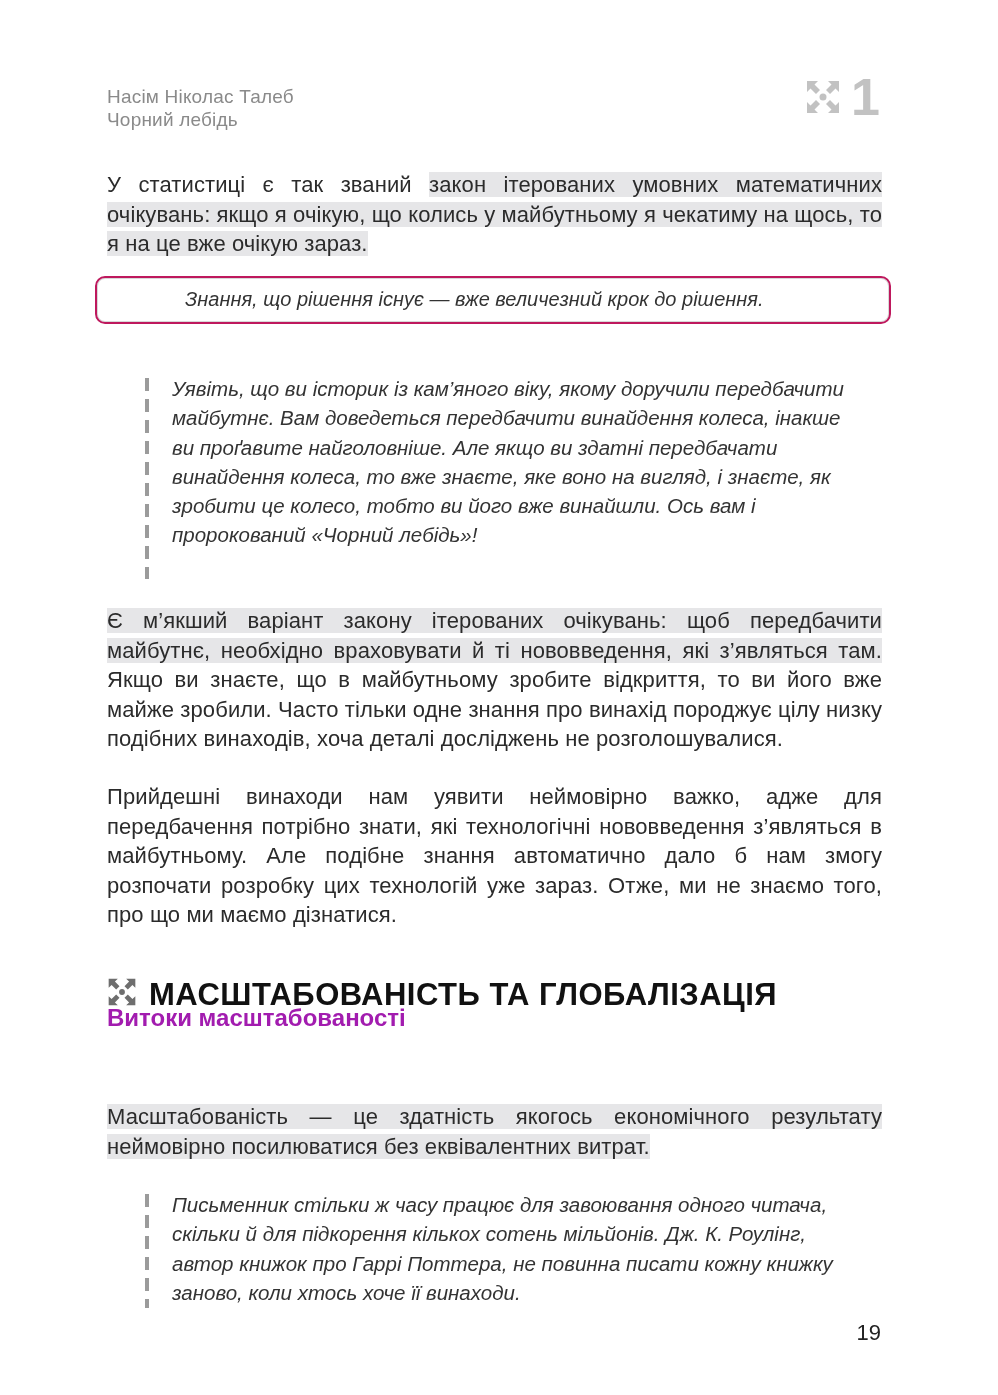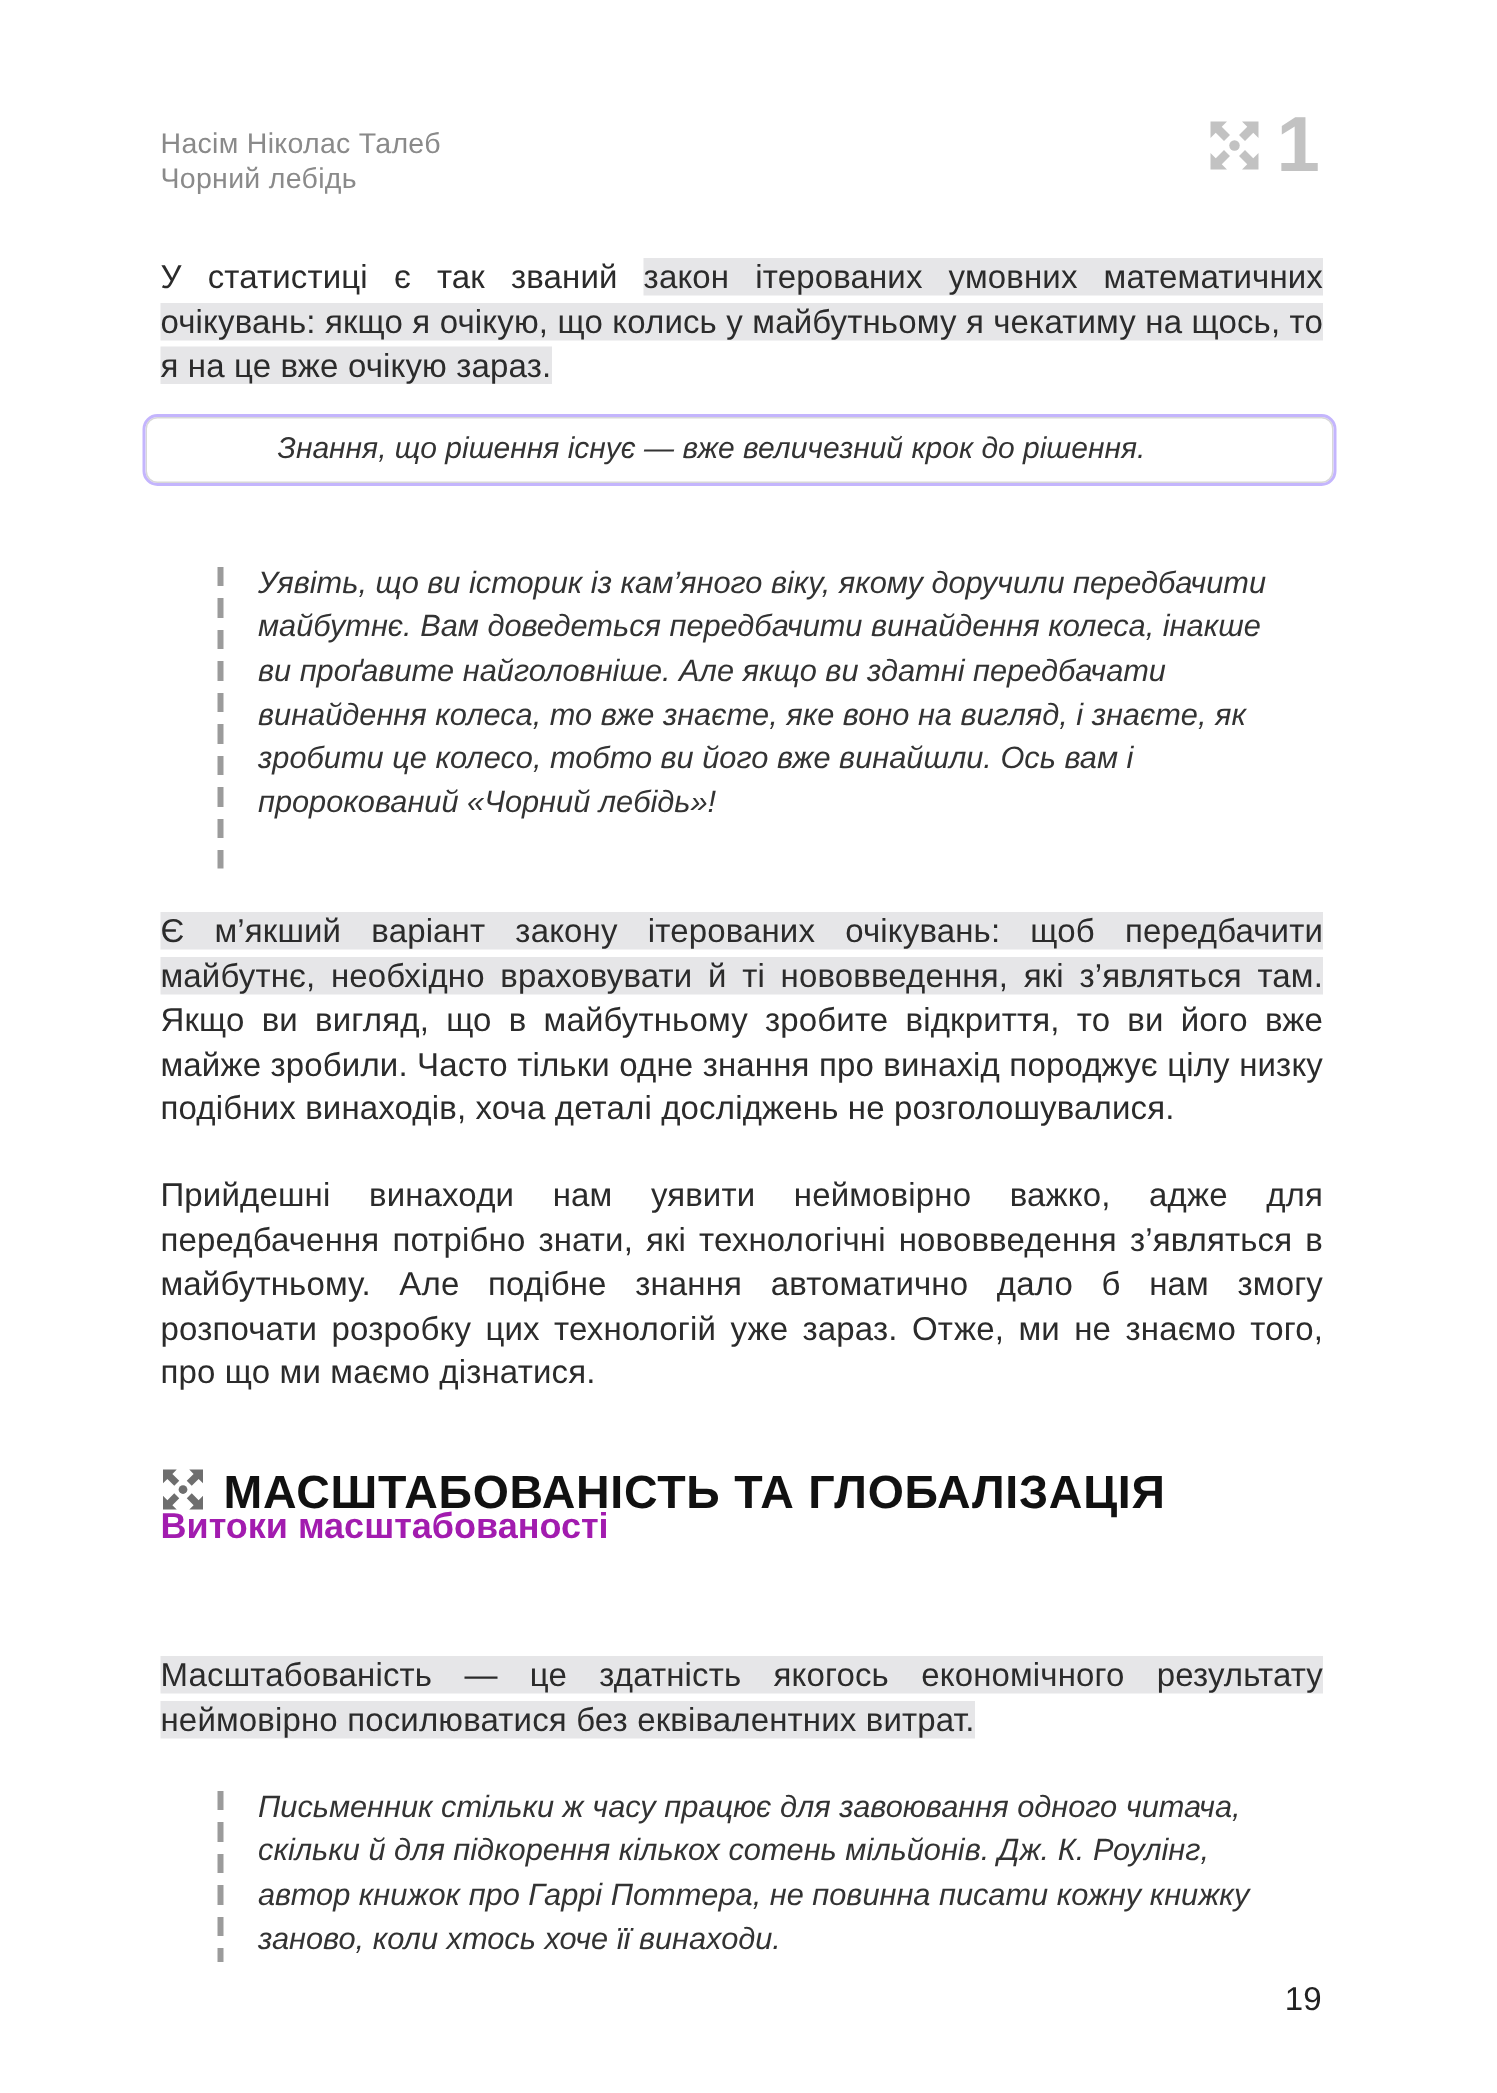--- a/index.html
+++ b/index.html
@@ -12,32 +12,32 @@
   .chapter-mark svg { display: block; }
   .chapter-num { font-family: "Liberation Sans", sans-serif; font-weight: bold; font-size: 52px;
                  color: #c2c2c2; line-height: 50px; }
 
   .para { position: absolute; left: 107px; width: 775px; font-size: 22px; line-height: 29.5px;
           font-family: "Liberation Sans", sans-serif; color: #2b2b2b; text-align: justify;
           letter-spacing: 0.1px; }
   .hl { background: #e6e6e8; -webkit-box-decoration-break: clone; box-decoration-break: clone; }
 
   .callout { position: absolute; left: 95px; top: 276px; width: 796px; height: 48px;
-             border: 2px solid #c4b5fd; border-radius: 10px; box-shadow: inset 0 0 0 1px #d8d8d8;
+             border: 2px solid #be185d; border-radius: 10px; box-shadow: inset 0 0 0 1px #d8d8d8;
              box-sizing: border-box; }
   .callout-text { position: absolute; left: 88px; top: 10px; font-style: italic; font-size: 20px;
                   font-family: "Liberation Sans", sans-serif; color: #333; white-space: nowrap; }
 
   .quote { position: absolute; left: 145px; width: 720px; }
   .quote-bar { position: absolute; left: 0; top: 4px; bottom: 0; width: 4px;
                background: repeating-linear-gradient(to bottom, #9b9b9b 0 13px, transparent 13px 21px); }
   .quote-text { margin-left: 27px; font-style: italic; font-size: 20.5px; line-height: 29.3px;
                 font-family: "Liberation Sans", sans-serif; color: #333; }
 
-  .section-heading { position: absolute; left: 107px; top: 977px; display: flex; align-items: center; gap: 12px; }
+  .section-heading { position: absolute; left: 107px; top: 977px; display: flex; gap: 12px; }
   .section-title { font-family: "Liberation Sans", sans-serif; font-weight: bold; font-size: 31px;
                    letter-spacing: 0.5px; color: #111; }
   .subsection-title { position: absolute; left: 107px; top: 1004px; font-family: "Liberation Sans", sans-serif;
                       font-weight: bold; font-size: 24px; color: #a21caf; }
 
   .page-number { position: absolute; right: 117px; top: 1320px; font-size: 22px;
                  font-family: "Liberation Sans", sans-serif; color: #222; }
 </style>
 </head>
 <body>
@@ -69,21 +69,21 @@
 <div class="callout">
   <div class="callout-text">Знання, що рішення існує — вже величезний крок до рішення.</div>
 </div>
 
 <div class="quote" style="top:374px; height:205px;">
   <div class="quote-bar"></div>
   <div class="quote-text">Уявіть, що ви історик із кам’яного віку, якому доручили передбачити майбутнє. Вам доведеться передбачити винайдення колеса, інакше ви проґавите найголовніше. Але якщо ви здатні передбачати винайдення колеса, то вже знаєте, яке воно на вигляд, і знаєте, як зробити це колесо, тобто ви його вже винайшли. Ось вам і пророкований «Чорний лебідь»!</div>
 </div>
 
 <div class="para" style="top:606px;">
-  <span class="hl">Є м’якший варіант закону ітерованих очікувань: щоб передбачити майбутнє, необхідно враховувати й ті нововведення, які з’являться там.</span><span> Якщо ви вигляд, що в майбутньому зробите відкриття, то ви його вже майже зробили. Часто тільки одне знання про винахід породжує цілу низку подібних винаходів, хоча деталі досліджень не розголошувалися.</span>
+  <span class="hl">Є м’якший варіант закону ітерованих очікувань: щоб передбачити майбутнє, необхідно враховувати й ті нововведення, які з’являться там.</span><span> Якщо ви знаєте, що в майбутньому зробите відкриття, то ви його вже майже зробили. Часто тільки одне знання про винахід породжує цілу низку подібних винаходів, хоча деталі досліджень не розголошувалися.</span>
 </div>
 
 <div class="para" style="top:782px;">Прийдешні винаходи нам уявити неймовірно важко, адже для передбачення потрібно знати, які технологічні нововведення з’являться в майбутньому. Але подібне знання автоматично дало б нам змогу розпочати розробку цих технологій уже зараз. Отже, ми не знаємо того, про що ми маємо дізнатися.</div>
 
 <div class="section-heading">
   <span>
     <svg width="30" height="30" viewBox="0 0 36 36">
       <g fill="#6e6e6e">
         <circle cx="18" cy="18" r="3.5"></circle>
         <polygon points="2,2 13,2 9.5,5.5 15,11 11,15 5.5,9.5 2,13"></polygon>

